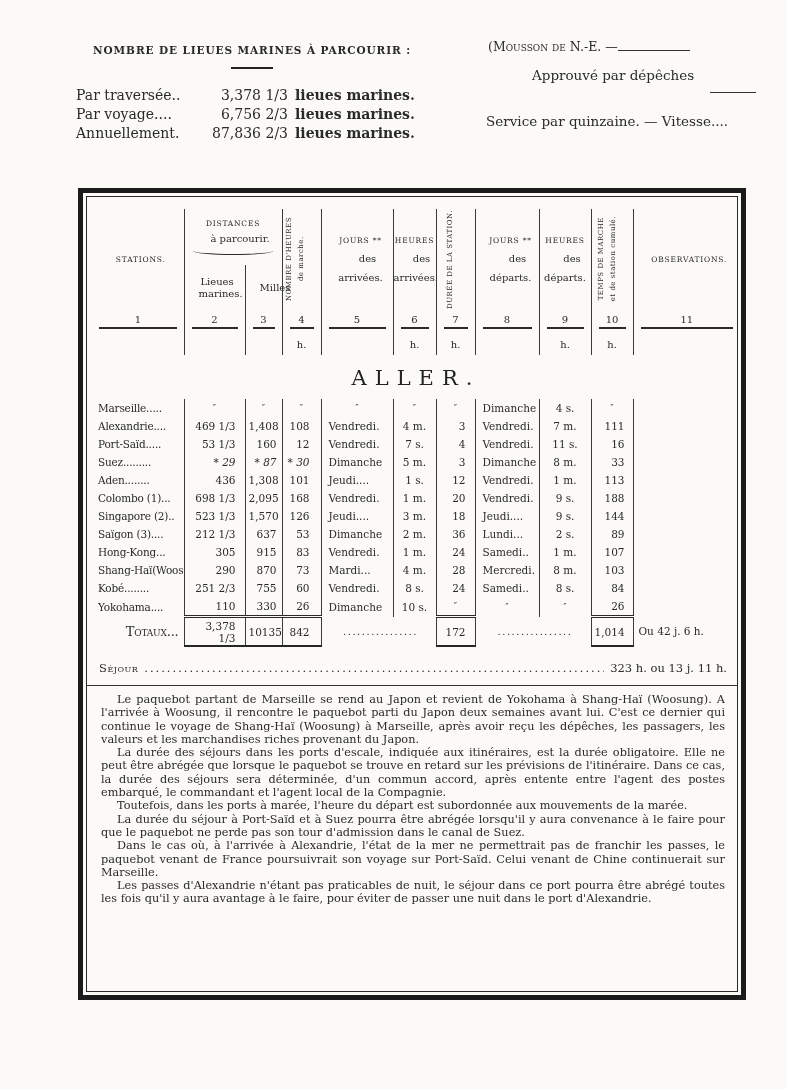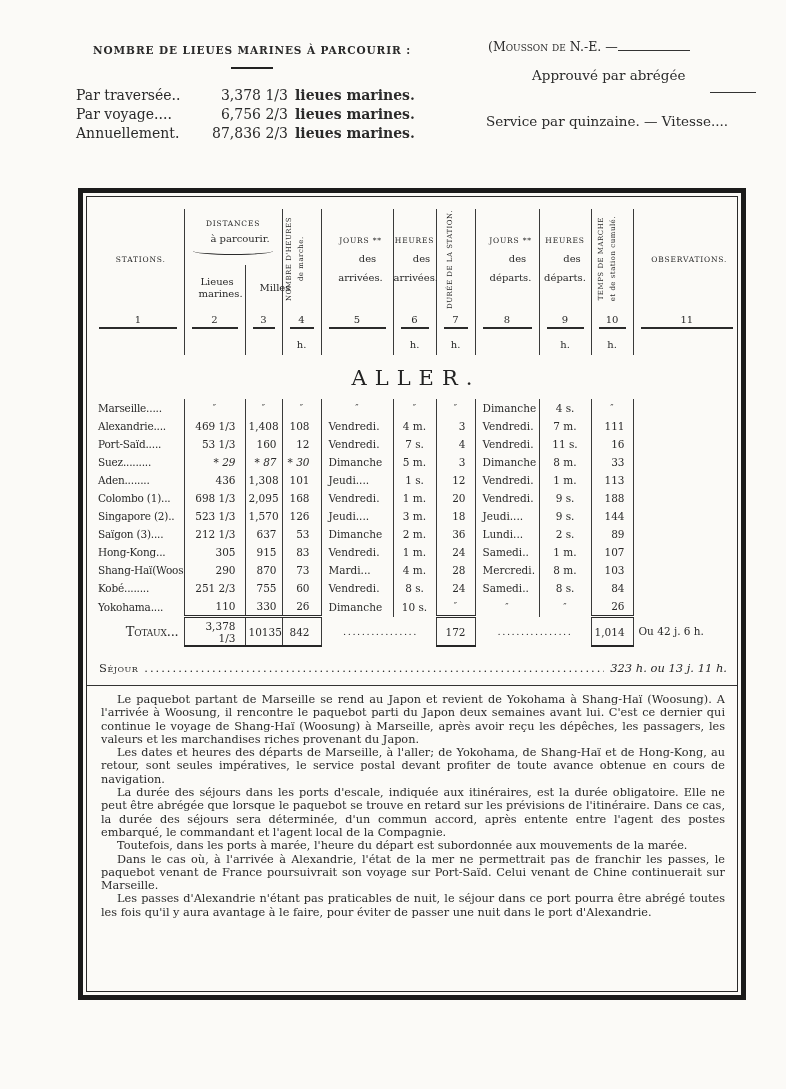--- a/index.html
+++ b/index.html
@@ -70,21 +70,21 @@
   #rows-body td.ditto{text-align:center;padding:0;font-size:9px;color:#3d3d3d;}
   tr.totals td{height:27px;font-size:10.5px;border-bottom:2px solid #262626;}
   tr.totals td.tsum{border-top:3px double #2b2b2b;}
   tr.totals td.c1{text-align:right;padding-right:5px;font-variant:small-caps;font-size:13px;border-bottom:none;}
   tr.totals td.dots{text-align:center;letter-spacing:1.5px;font-size:10px;border-bottom:none;}
   tr.totals td.c11{border-bottom:none;white-space:nowrap;}
   
   .sejour{display:flex;align-items:baseline;margin:14px 6px 0 8px;font-size:11.5px;}
   .sejour .slabel{font-variant:small-caps;letter-spacing:.5px;}
   .sejour .leader{flex:1;overflow:hidden;white-space:nowrap;letter-spacing:2px;margin:0 6px;}
-  .sejour .svalue{white-space:nowrap;font-style:italic;}
+  .sejour .svalue{white-space:nowrap;}
   .divider{height:0;border-top:1.5px solid #333;margin:10px 0 7px -4px;width:656px;}
   .notes{margin:0 8px 0 10px;font-size:11.3px;line-height:13.3px;text-align:justify;}
   .notes p{margin:0;text-indent:16px;}
 </style>
 </head>
 <body>
 
 <div class="hdr-left">
   <div class="title">NOMBRE DE LIEUES MARINES À PARCOURIR :</div>
   <div class="title-rule"></div>
@@ -102,21 +102,21 @@
     <div class="stat-row">
       <span class="stat-label">Annuellement.</span>
       <span class="stat-num">87,836 2/3</span>
       <span class="stat-unit">lieues marines.</span>
     </div>
   </div>
 </div>
 
 <div class="hdr-right">
   <div class="subtitle"><span>(Mousson de N.-E. —</span><span class="rule-inline"></span></div>
-  <div class="approval">Approuvé par abrégée</div>
+  <div class="approval">Approuvé par dépêches</div>
   <div class="rule-sm"></div>
   <div class="service">Service par quinzaine. — Vitesse....</div>
 </div>
 
 <div class="frame">
   <div class="frame-inner">
 
     <table class="dtable">
       <colgroup>
         <col style="width:92px">
@@ -440,21 +440,21 @@
     <div class="sejour">
       <span class="slabel">Séjour</span>
       <span class="leader">........................................................................................</span>
       <span class="svalue">323 h. ou 13 j. 11 h.</span>
     </div>
 
     <div class="divider"></div>
 
     <div class="notes">
       <p>Le paquebot partant de Marseille se rend au Japon et revient de Yokohama à Shang-Haï (Woosung). A l'arrivée à Woosung, il rencontre le paquebot parti du Japon deux semaines avant lui. C'est ce dernier qui continue le voyage de Shang-Haï (Woosung) à Marseille, après avoir reçu les dépêches, les passagers, les valeurs et les marchandises riches provenant du Japon.</p>
-      <p>Les dates et heures des départs de Marseille, à l'aller; de Yokohama, de Shang-Haï et de Hong-Kong, au retour, sont seules impératives, le service postal devant profiter de toute avance obtenue en cours de navigation.</p>
       <p>La durée des séjours dans les ports d'escale, indiquée aux itinéraires, est la durée obligatoire. Elle ne peut être abrégée que lorsque le paquebot se trouve en retard sur les prévisions de l'itinéraire. Dans ce cas, la durée des séjours sera déterminée, d'un commun accord, après entente entre l'agent des postes embarqué, le commandant et l'agent local de la Compagnie.</p>
       <p>Toutefois, dans les ports à marée, l'heure du départ est subordonnée aux mouvements de la marée.</p>
+      <p>La durée du séjour à Port-Saïd et à Suez pourra être abrégée lorsqu'il y aura convenance à le faire pour que le paquebot ne perde pas son tour d'admission dans le canal de Suez.</p>
       <p>Dans le cas où, à l'arrivée à Alexandrie, l'état de la mer ne permettrait pas de franchir les passes, le paquebot venant de France poursuivrait son voyage sur Port-Saïd. Celui venant de Chine continuerait sur Marseille.</p>
       <p>Les passes d'Alexandrie n'étant pas praticables de nuit, le séjour dans ce port pourra être abrégé toutes les fois qu'il y aura avantage à le faire, pour éviter de passer une nuit dans le port d'Alexandrie.</p>
     </div>
 
   </div>
 </div>
 
 </body></html>

